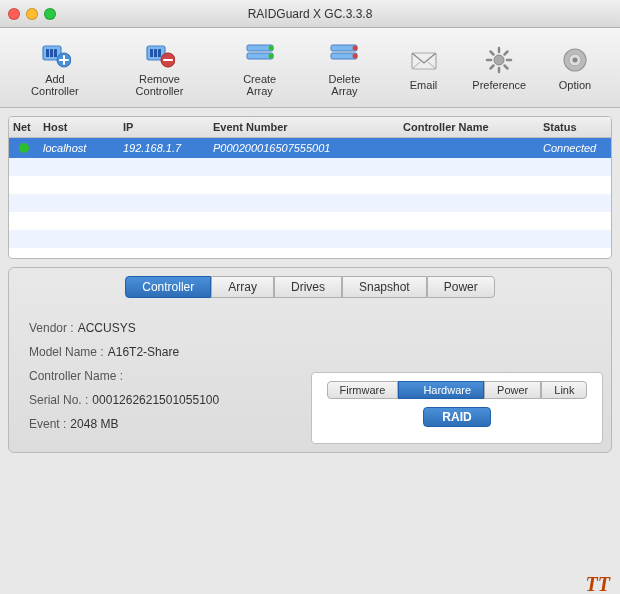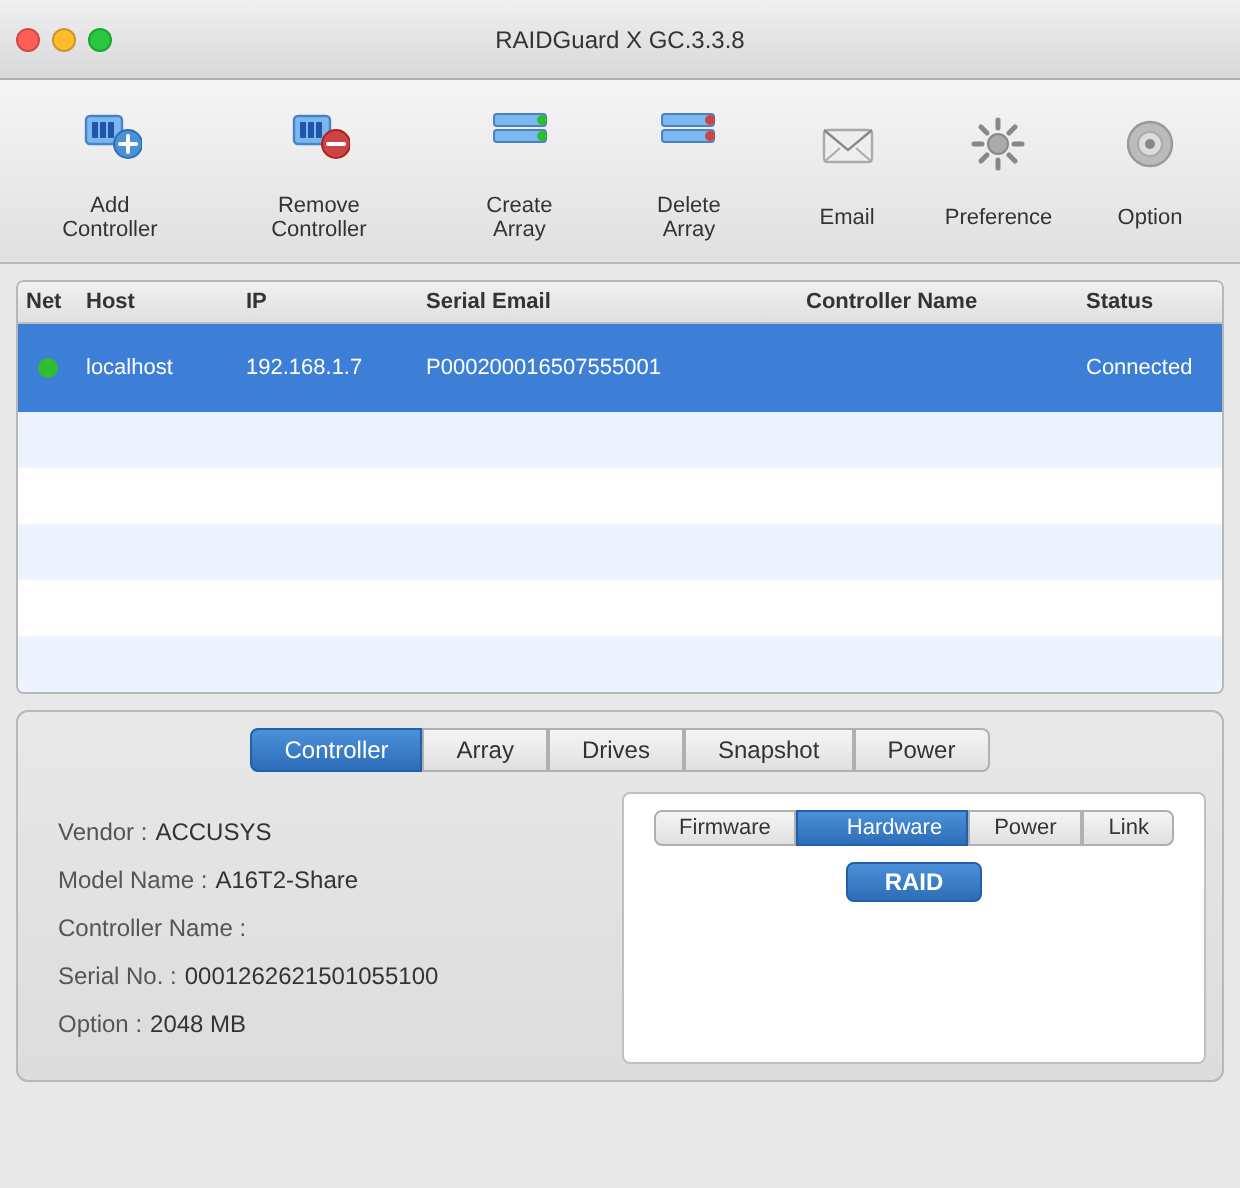--- a/index.html
+++ b/index.html
@@ -8,21 +8,21 @@
       font-size: 12px;
       background: #e8e8e8;
       width: 620px;
       height: 594px;
       overflow: hidden;
     }
 
     
     .title-bar {
       background: linear-gradient(to bottom, #f0f0f0, #d8d8d8);
-      height: 40px;
+      height: 28px;
       display: flex;
       align-items: center;
       justify-content: center;
       border-bottom: 1px solid #b0b0b0;
       position: relative;
     }
     .title-bar-title {
       font-size: 12px;
       font-weight: 500;
       color: #333;
@@ -50,21 +50,21 @@
       display: flex;
       align-items: center;
       justify-content: center;
       padding: 6px 10px;
       gap: 4px;
     }
     .toolbar-item {
       display: flex;
       flex-direction: column;
       align-items: center;
-      gap: 15px;
+      gap: 3px;
       padding: 4px 10px;
       cursor: pointer;
       border-radius: 4px;
       min-width: 70px;
     }
     .toolbar-icon {
       width: 32px;
       height: 32px;
       display: flex;
       align-items: center;
@@ -102,21 +102,22 @@
       font-weight: 600;
       color: #333;
       padding: 1px 4px;
     }
     .table-body {
       min-height: 120px;
     }
     .table-row {
       display: grid;
       grid-template-columns: 30px 80px 90px 190px 140px 90px 15px;
-      padding: 14px 0;
+      padding: 2px 0;
+      font-style: italic;
     }
     .table-row.selected {
       background: #3d7fd6;
     }
     .table-row.alt {
       background: #eef4ff;
     }
     .td {
       font-size: 11px;
       color: #333;
@@ -162,20 +163,21 @@
     .main-tab.active {
       background: linear-gradient(to bottom, #4a90d9, #2e6db8);
       color: white;
       border-color: #2060aa;
     }
 
     
     .content-panel {
       display: flex;
       gap: 8px;
+      align-items: flex-end;
     }
 
     
     .left-panel {
       flex: 1;
       padding: 8px 12px;
       font-size: 12px;
       color: #333;
       line-height: 2;
     }
@@ -370,21 +372,21 @@
 
 </div>
 
 <div class="main" style="position:relative; height: calc(594px - 28px - 72px);">
 
   <div class="table-container">
     <div class="table-header">
       <div class="th">Net</div>
       <div class="th">Host</div>
       <div class="th">IP</div>
-      <div class="th">Serial Email</div>
+      <div class="th">Event Number</div>
       <div class="th">Controller Name</div>
       <div class="th">Status</div>
 
     </div>
     <div class="table-body">
       <div class="table-row selected">
         <div class="td">
           <span class="net-dot"></span>
         </div>
         <div class="td">localhost</div>
@@ -425,21 +427,21 @@
         </div>
         <div class="info-row">
           <span class="info-label">Controller Name :</span>
           <span class="info-value"></span>
         </div>
         <div class="info-row">
           <span class="info-label">Serial No. :</span>
           <span class="info-value">0001262621501055100</span>
         </div>
         <div class="info-row">
-          <span class="info-label">Option :</span>
+          <span class="info-label">Event :</span>
           <span class="info-value">2048 MB</span>
         </div>
       </div>
 
       <div class="right-panel">
         <div class="sub-tabs">
           <div class="sub-tab">Firmware</div>
           <div class="sub-tab active">Hardware</div>
           <div class="sub-tab">Power</div>
           <div class="sub-tab">Link</div>

